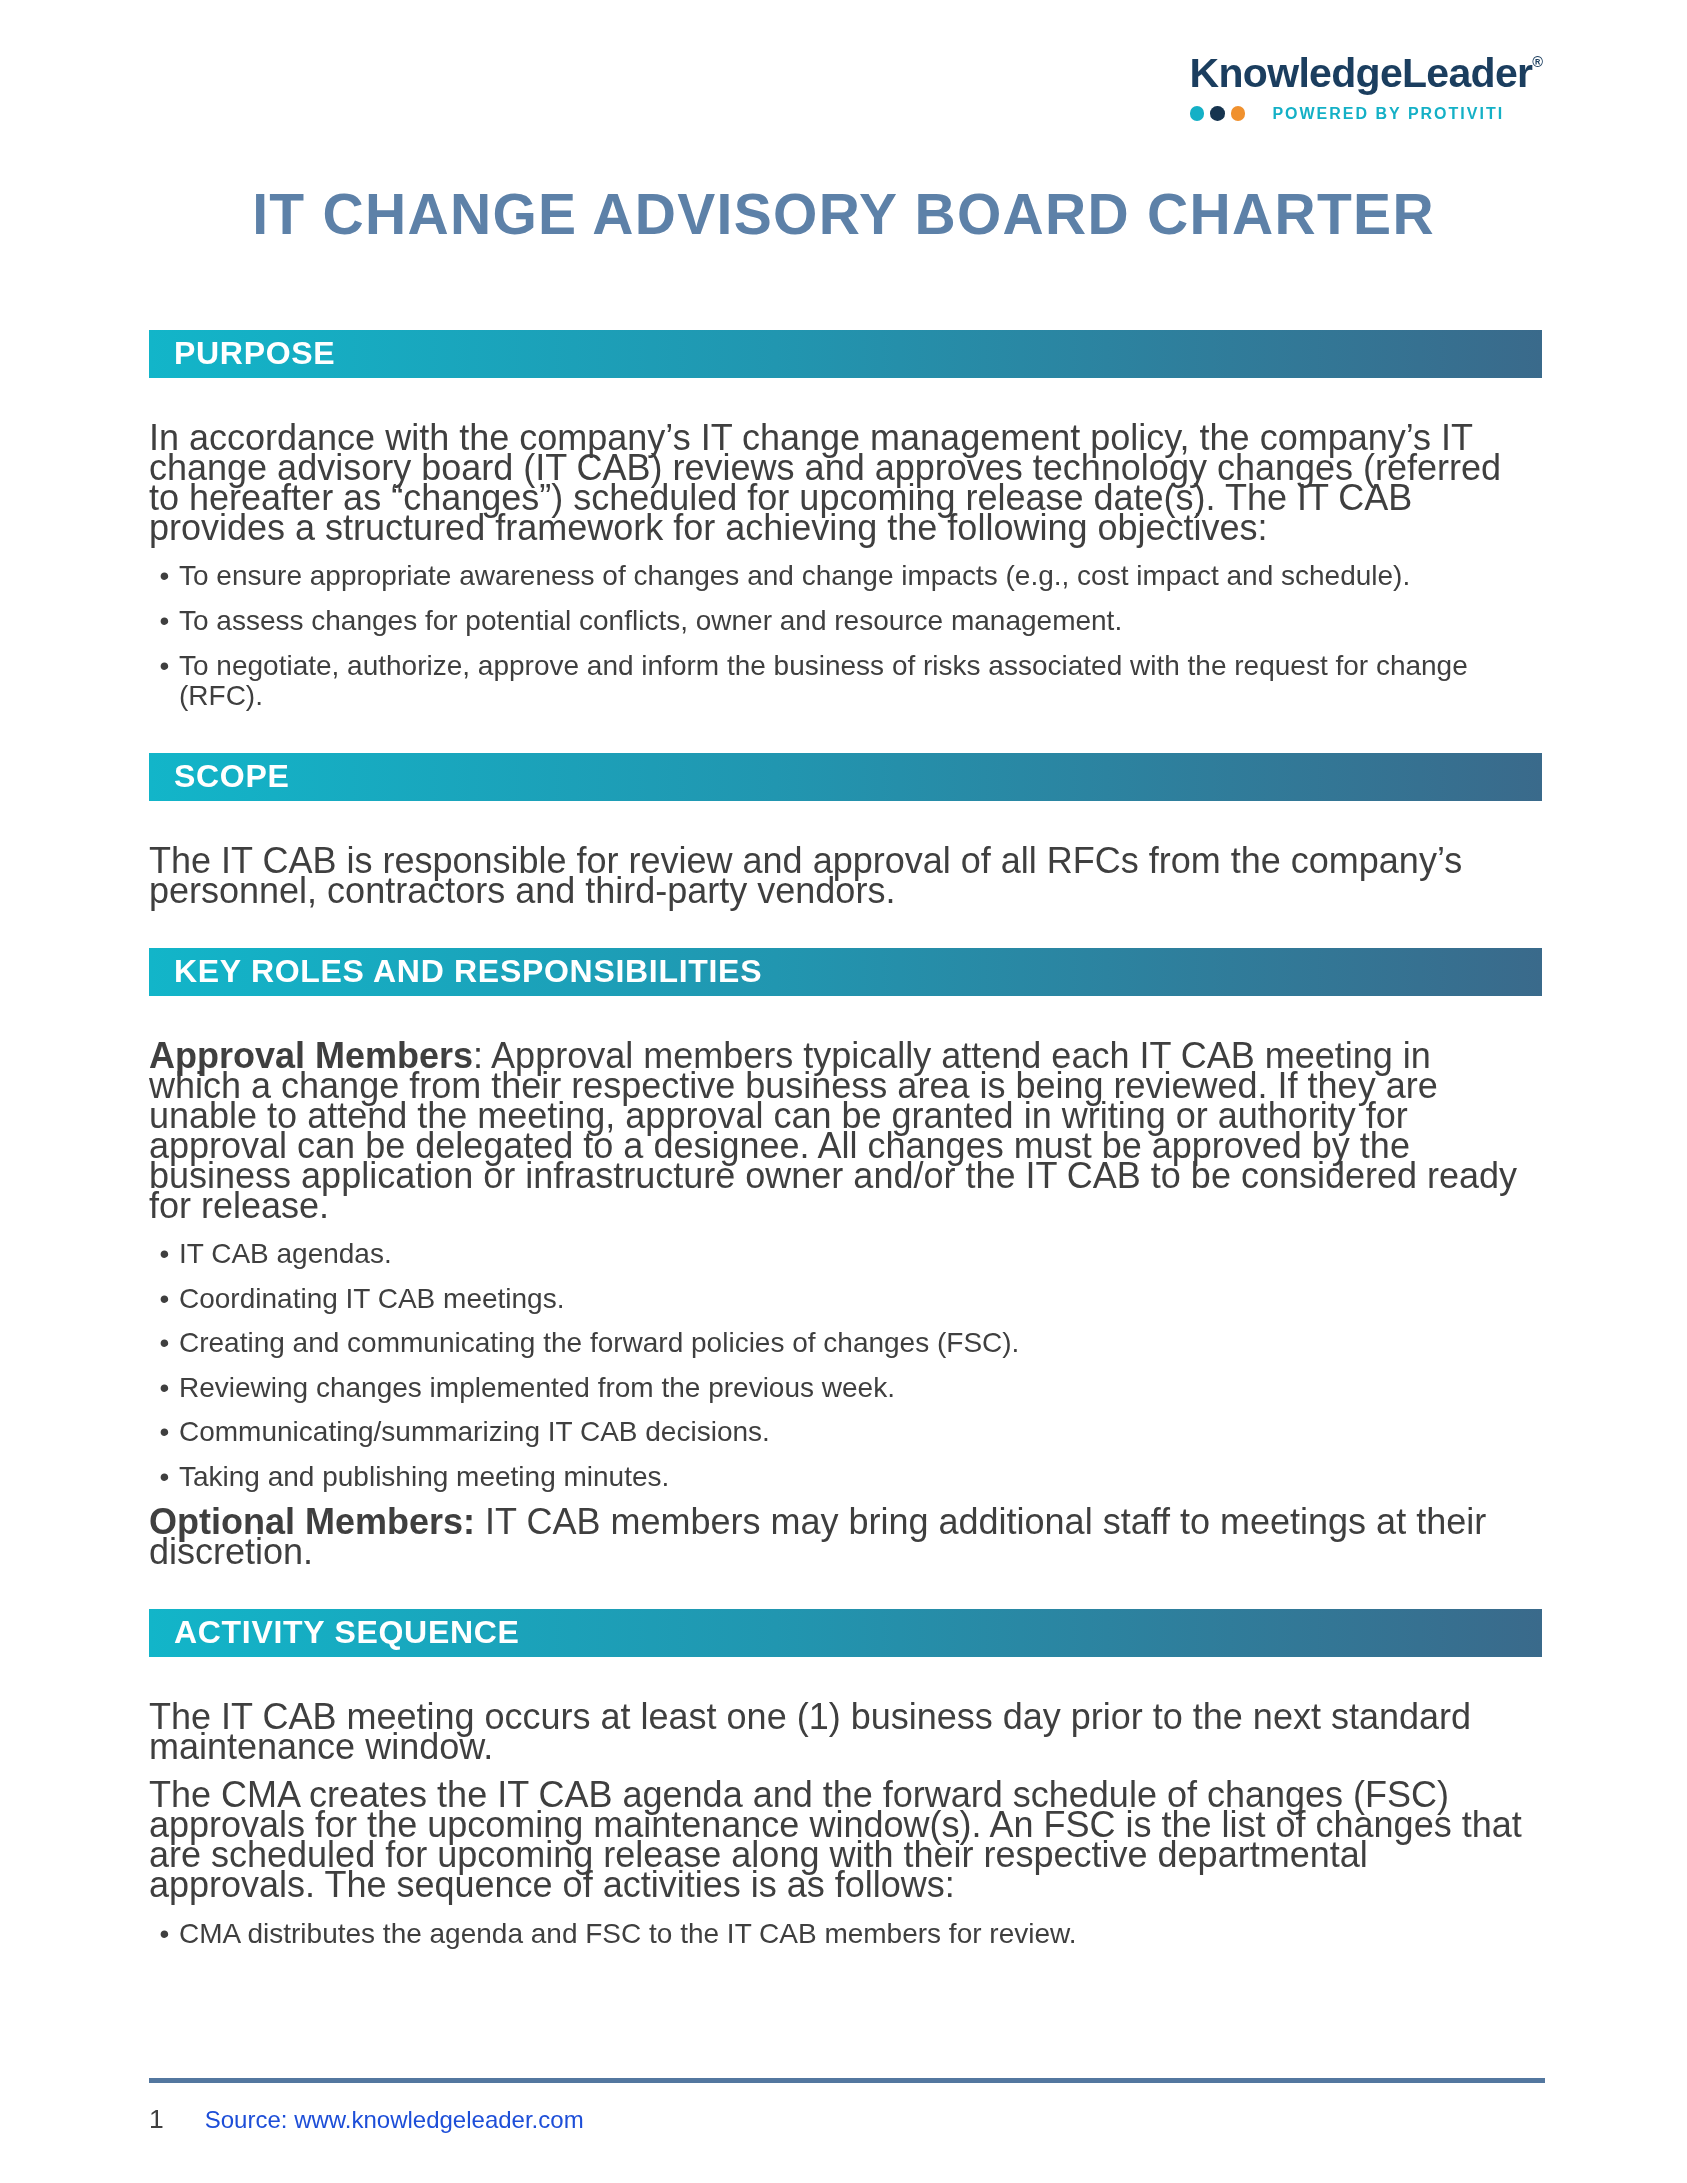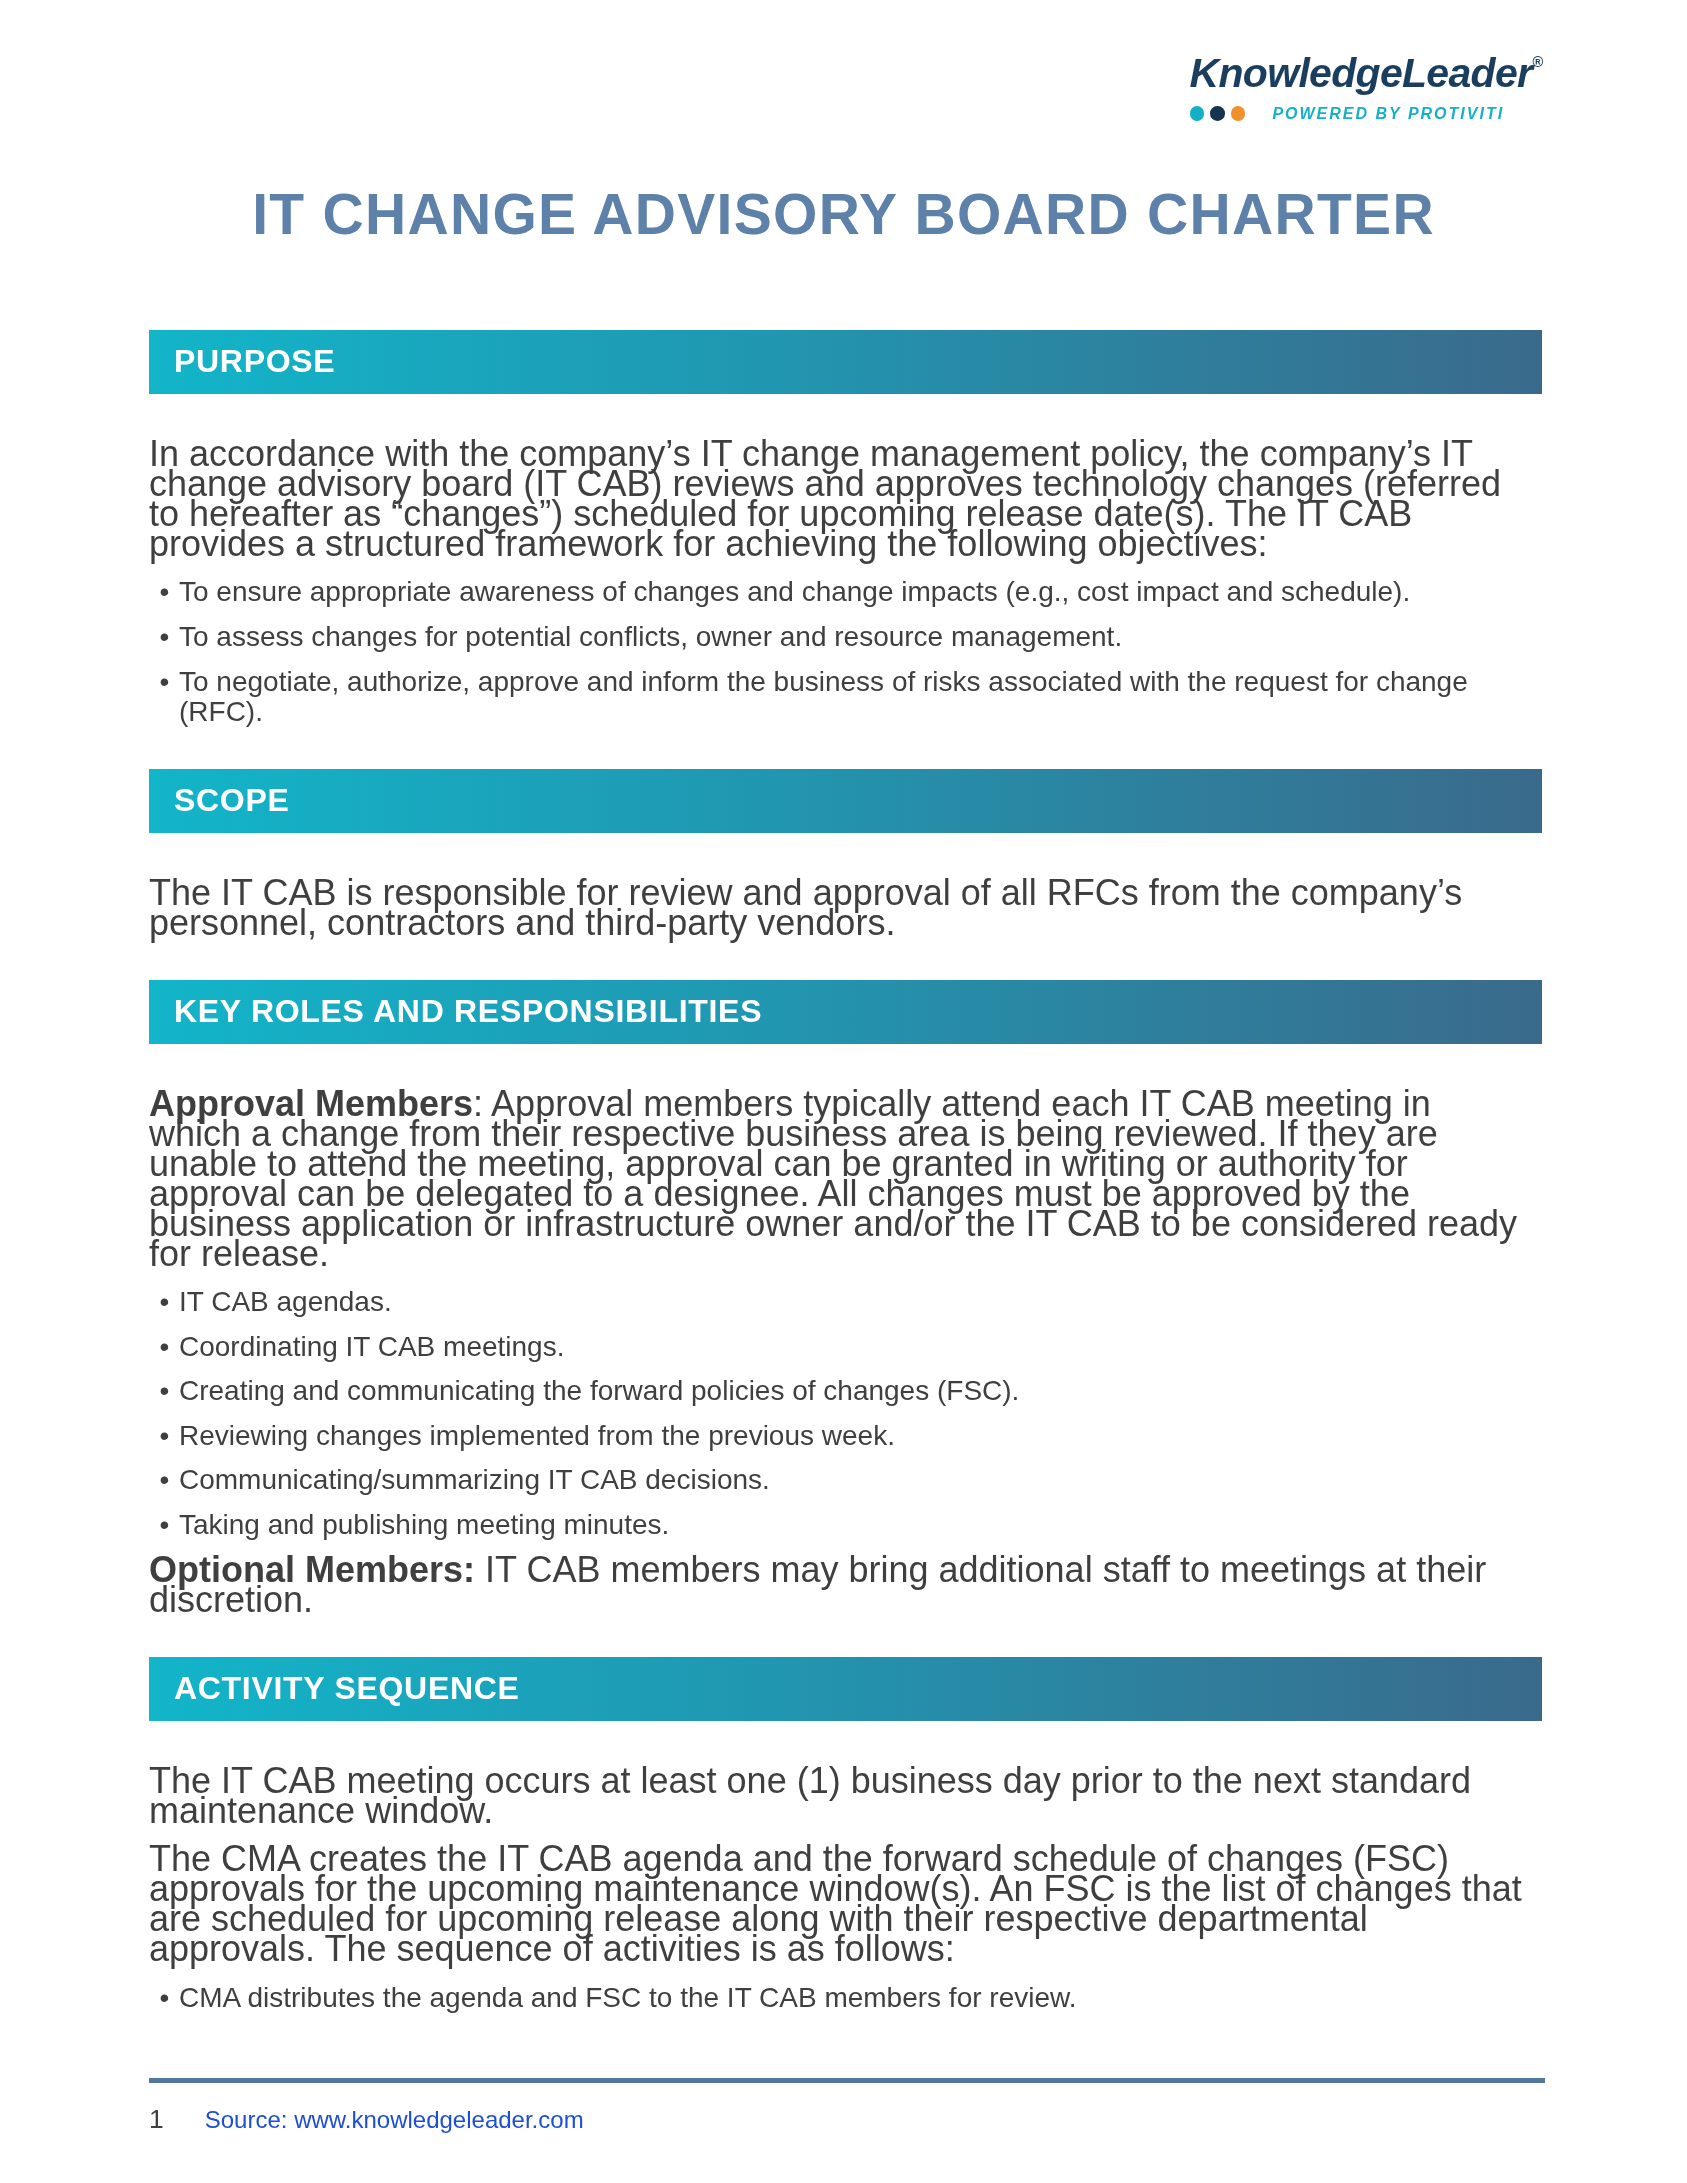--- a/index.html
+++ b/index.html
@@ -12,21 +12,20 @@
     color: #3f3f3f;
     overflow: hidden;
   }
 
   
   .logo-block {
     position: absolute;
     top: 53px;
     right: 144px;
     text-align: left;
-    font-style: italic;
   }
   .logo-word {
     font-size: 41px;
     font-weight: bold;
     color: #1b3e5f;
     letter-spacing: -0.7px;
     line-height: 1;
     white-space: nowrap;
   }
   .logo-word sup {
@@ -67,21 +66,21 @@
     font-weight: bold;
     letter-spacing: 1.3px;
     color: #5d81a8;
     line-height: 1.12;
   }
 
   
   .content { margin: 0 145px 0 149px; }
 
   .section-bar {
-    height: 64px;
+    height: 48px;
     background: linear-gradient(90deg, #12b5c9 0%, #2196b0 45%, #3a6a8b 100%);
     display: flex;
     align-items: center;
     padding-left: 25px;
     box-sizing: border-box;
     margin-top: 42px;
   }
   .section-bar.first { margin-top: 83px; }
   .bar-label {
     color: #ffffff;

